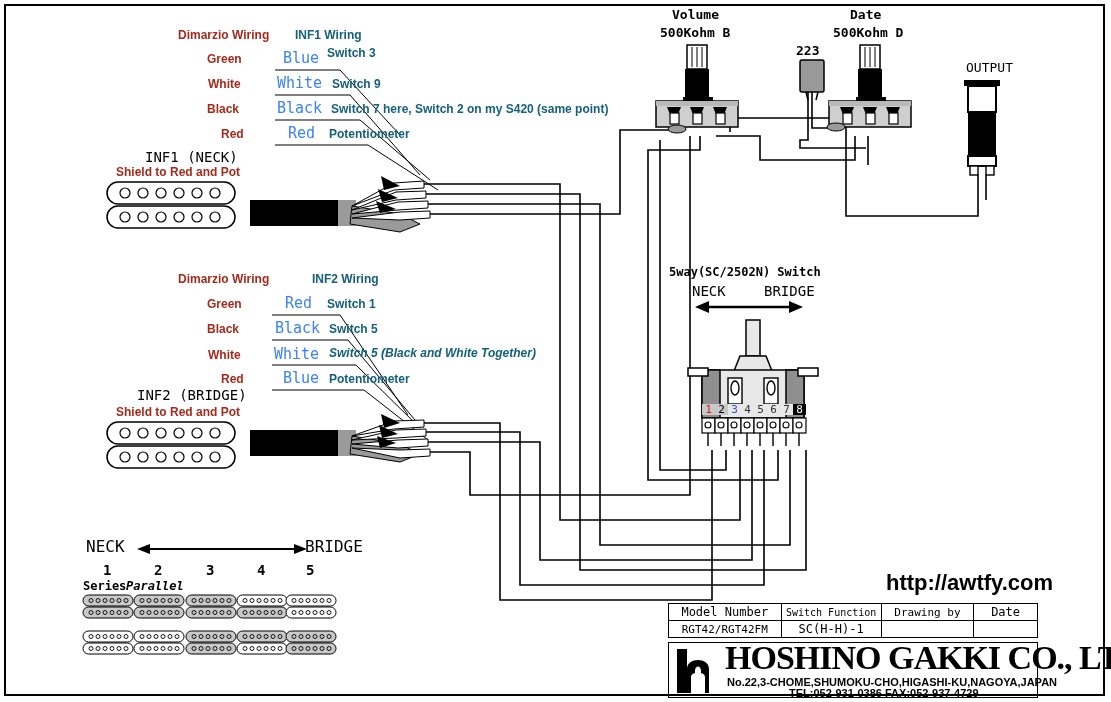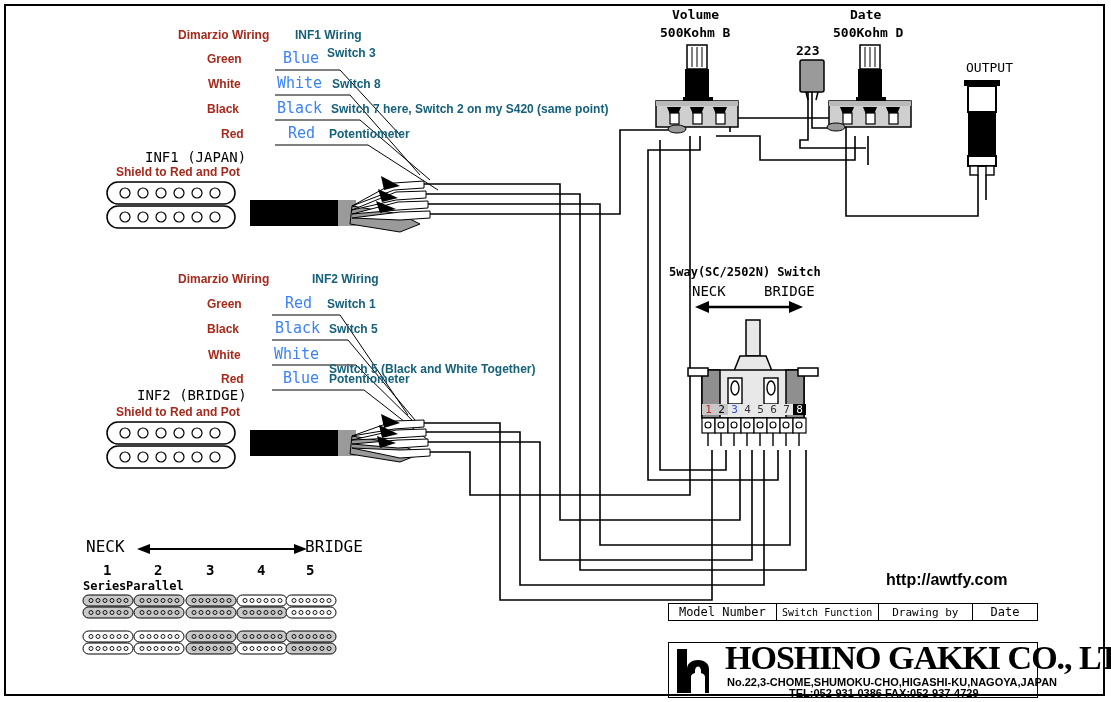--- a/index.html
+++ b/index.html
@@ -5,21 +5,21 @@
   html,body{margin:0;padding:0;background:#fff;}
   body{font-family:"Liberation Sans",sans-serif;}
   #page{position:relative;width:1111px;height:702px;background:#ffffff;overflow:hidden;}
   #frame{position:absolute;left:4px;top:4px;width:1101px;height:692px;border:2px solid #000;box-sizing:border-box;}
   .t{position:absolute;white-space:nowrap;line-height:1;}
   .red{color:#a62a1c;font-weight:bold;font-size:12px;font-family:"Liberation Sans",sans-serif;}
   .blu{color:#15607a;font-weight:bold;font-size:12px;font-family:"Liberation Sans",sans-serif;}
   .mono{color:#000;font-family:"DejaVu Sans Mono",monospace;font-size:14px;}
   .monob{color:#000;font-family:"DejaVu Sans Mono",monospace;font-size:12px;font-weight:bold;}
   .wirelbl{color:#3b82f6;font-family:"DejaVu Sans Mono",monospace;font-size:15px;}
-  .url{font-family:"Liberation Sans",sans-serif;font-weight:bold;font-size:16px;color:#000;}
+  .url{font-family:"Liberation Sans",sans-serif;font-weight:bold;font-size:22px;color:#000;}
   svg{position:absolute;left:0;top:0;overflow:visible;}
   .ln{stroke:#000;fill:none;}
   .sw-num{position:absolute;font-family:"DejaVu Sans Mono",monospace;font-size:11px;line-height:11px;text-align:center;}
   table.tb{position:absolute;border-collapse:collapse;}
   table.tb td{border:1px solid #000;font-family:"DejaVu Sans Mono",monospace;font-size:12px;text-align:center;padding:1px 2px;margin-top:12px;}
   .hoshino{font-family:"Liberation Serif",serif;font-weight:bold;font-style:normal;font-size:34px;letter-spacing:-1px;color:#000;}
   .addr{font-family:"Liberation Sans",sans-serif;font-weight:bold;font-size:11px;color:#000;}
 </style>
 </head>
 <body>
@@ -121,31 +121,31 @@
 
   <div class="t red" style="left:178px;top:29px;">Dimarzio Wiring</div>
   <div class="t blu" style="left:295px;top:29px;">INF1 Wiring</div>
 
   <div class="t red" style="left:207px;top:53px;">Green</div>
   <div class="t wirelbl" style="left:283px;top:51px;">Blue</div>
   <div class="t blu" style="left:327px;top:47px;">Switch 3</div>
 
   <div class="t red" style="left:208px;top:78px;">White</div>
   <div class="t wirelbl" style="left:277px;top:76px;">White</div>
-  <div class="t blu" style="left:332px;top:78px;">Switch 8</div>
+  <div class="t blu" style="left:332px;top:78px;">Switch 9</div>
 
   <div class="t red" style="left:207px;top:103px;">Black</div>
   <div class="t wirelbl" style="left:277px;top:101px;">Black</div>
   <div class="t blu" style="left:331px;top:103px;">Switch 7 here, Switch 2 on my S420 (same point)</div>
 
   <div class="t red" style="left:221px;top:128px;">Red</div>
   <div class="t wirelbl" style="left:288px;top:126px;">Red</div>
   <div class="t blu" style="left:329px;top:128px;">Potentiometer</div>
 
-  <div class="t mono" style="left:145px;top:150px;">INF1 (JAPAN)</div>
+  <div class="t mono" style="left:145px;top:150px;">INF1 (NECK)</div>
   <div class="t red" style="left:116px;top:166px;">Shield to Red and Pot</div>
 
   <svg width="180" height="70" style="left:105px;top:180px;">
     <g stroke="#000" stroke-width="1.5" fill="#fff">
       <rect x="2" y="2" width="128" height="22" rx="11"></rect>
       <rect x="2" y="26" width="128" height="22" rx="11"></rect>
     </g>
     <g fill="#fff" stroke="#000" stroke-width="1.2">
       <ellipse cx="20" cy="13" rx="5" ry="5"></ellipse>
         <ellipse cx="38" cy="13" rx="5" ry="5"></ellipse>
@@ -168,21 +168,21 @@
   <div class="t red" style="left:207px;top:298px;">Green</div>
   <div class="t wirelbl" style="left:285px;top:296px;">Red</div>
   <div class="t blu" style="left:327px;top:298px;">Switch 1</div>
 
   <div class="t red" style="left:207px;top:323px;">Black</div>
   <div class="t wirelbl" style="left:275px;top:321px;">Black</div>
   <div class="t blu" style="left:329px;top:323px;">Switch 5</div>
 
   <div class="t red" style="left:208px;top:349px;">White</div>
   <div class="t wirelbl" style="left:274px;top:347px;">White</div>
-  <div class="t blu" style="left:329px;top:363px;">Switch 5 (Black and White Together)</div>
+  <div class="t blu" style="left:329px;top:347px;font-style:italic;">Switch 5 (Black and White Together)</div>
 
   <div class="t red" style="left:221px;top:373px;">Red</div>
   <div class="t wirelbl" style="left:283px;top:371px;">Blue</div>
   <div class="t blu" style="left:329px;top:373px;">Potentiometer</div>
 
   <div class="t mono" style="left:137px;top:388px;">INF2 (BRIDGE)</div>
   <div class="t red" style="left:116px;top:406px;">Shield to Red and Pot</div>
 
   <svg width="180" height="70" style="left:105px;top:420px;">
     <g stroke="#000" stroke-width="1.5" fill="#fff">
@@ -382,21 +382,21 @@
       <circle cx="9" cy="54.5" r="2"></circle>
         <circle cx="16" cy="54.5" r="2"></circle>
         <circle cx="23" cy="54.5" r="2"></circle>
         <circle cx="30" cy="54.5" r="2"></circle>
         <circle cx="37" cy="54.5" r="2"></circle>
         <circle cx="44" cy="54.5" r="2"></circle>
     </g>
   </svg>
 
   <div class="t monob" style="left:154px;top:563px;font-size:14px;">2</div>
-  <div class="t monob" style="left:126px;top:580px;font-size:12px;">Parallel</div>
+  <div class="t monob" style="left:126px;top:580px;font-size:12px;font-style:italic;">Parallel</div>
   <svg width="62" height="60" style="left:133px;top:594px;">
     <g stroke="#000" stroke-width="1">
       <rect x="1" y="1" width="50" height="11" rx="5.5" fill="#c9c9c9"></rect>
       <rect x="1" y="13" width="50" height="11" rx="5.5" fill="#c9c9c9"></rect>
       <rect x="1" y="37" width="50" height="11" rx="5.5" fill="#fff"></rect>
       <rect x="1" y="49" width="50" height="11" rx="5.5" fill="#fff"></rect>
     </g>
     <g fill="none" stroke="#000" stroke-width="0.9">
       <circle cx="9" cy="6.5" r="2"></circle>
         <circle cx="16" cy="6.5" r="2"></circle>
@@ -539,20 +539,26 @@
   <div class="t url" style="left:886px;top:572px;">http://awtfy.com</div>
 
   <table class="tb" style="left:668px;top:603px;width:370px;">
     <tbody>
         <tr>
       <td style="width:112px;">Model Number</td>
       <td style="width:105px;font-size:10px;">Switch Function</td>
       <td style="width:96px;font-size:11px;">Drawing by</td>
       <td style="width:65px;">Date</td>
     </tr>
+    <tr>
+      <td style="font-size:11px;">RGT42/RGT42FM</td>
+      <td>SC(H-H)-1</td>
+      <td>&nbsp;</td>
+      <td>&nbsp;</td>
+    </tr>
   </tbody>
     </table>
 
   <div style="position:absolute;left:668px;top:642px;width:370px;height:56px;border:1px solid #000;box-sizing:border-box;">
     <svg width="48" height="48" style="left:4px;top:4px;">
       <path d="M4 2 L14 2 L14 46 L4 46 Z" fill="#000"></path>
       <path d="M14 22 C14 10, 36 10, 36 22 L36 46 L28 46 L28 24 C28 18, 22 18, 22 24 L22 46 L14 46 Z" fill="#000"></path>
       <path d="M18 30 C18 24, 32 24, 32 30 L32 46 L26 46 L26 32 C26 29, 24 29, 24 32 L24 46 L18 46 Z" fill="#fff"></path>
     </svg>
     <div class="t hoshino" style="left:56px;top:-2px;white-space:nowrap;">HOSHINO GAKKI CO., LTD.</div>

